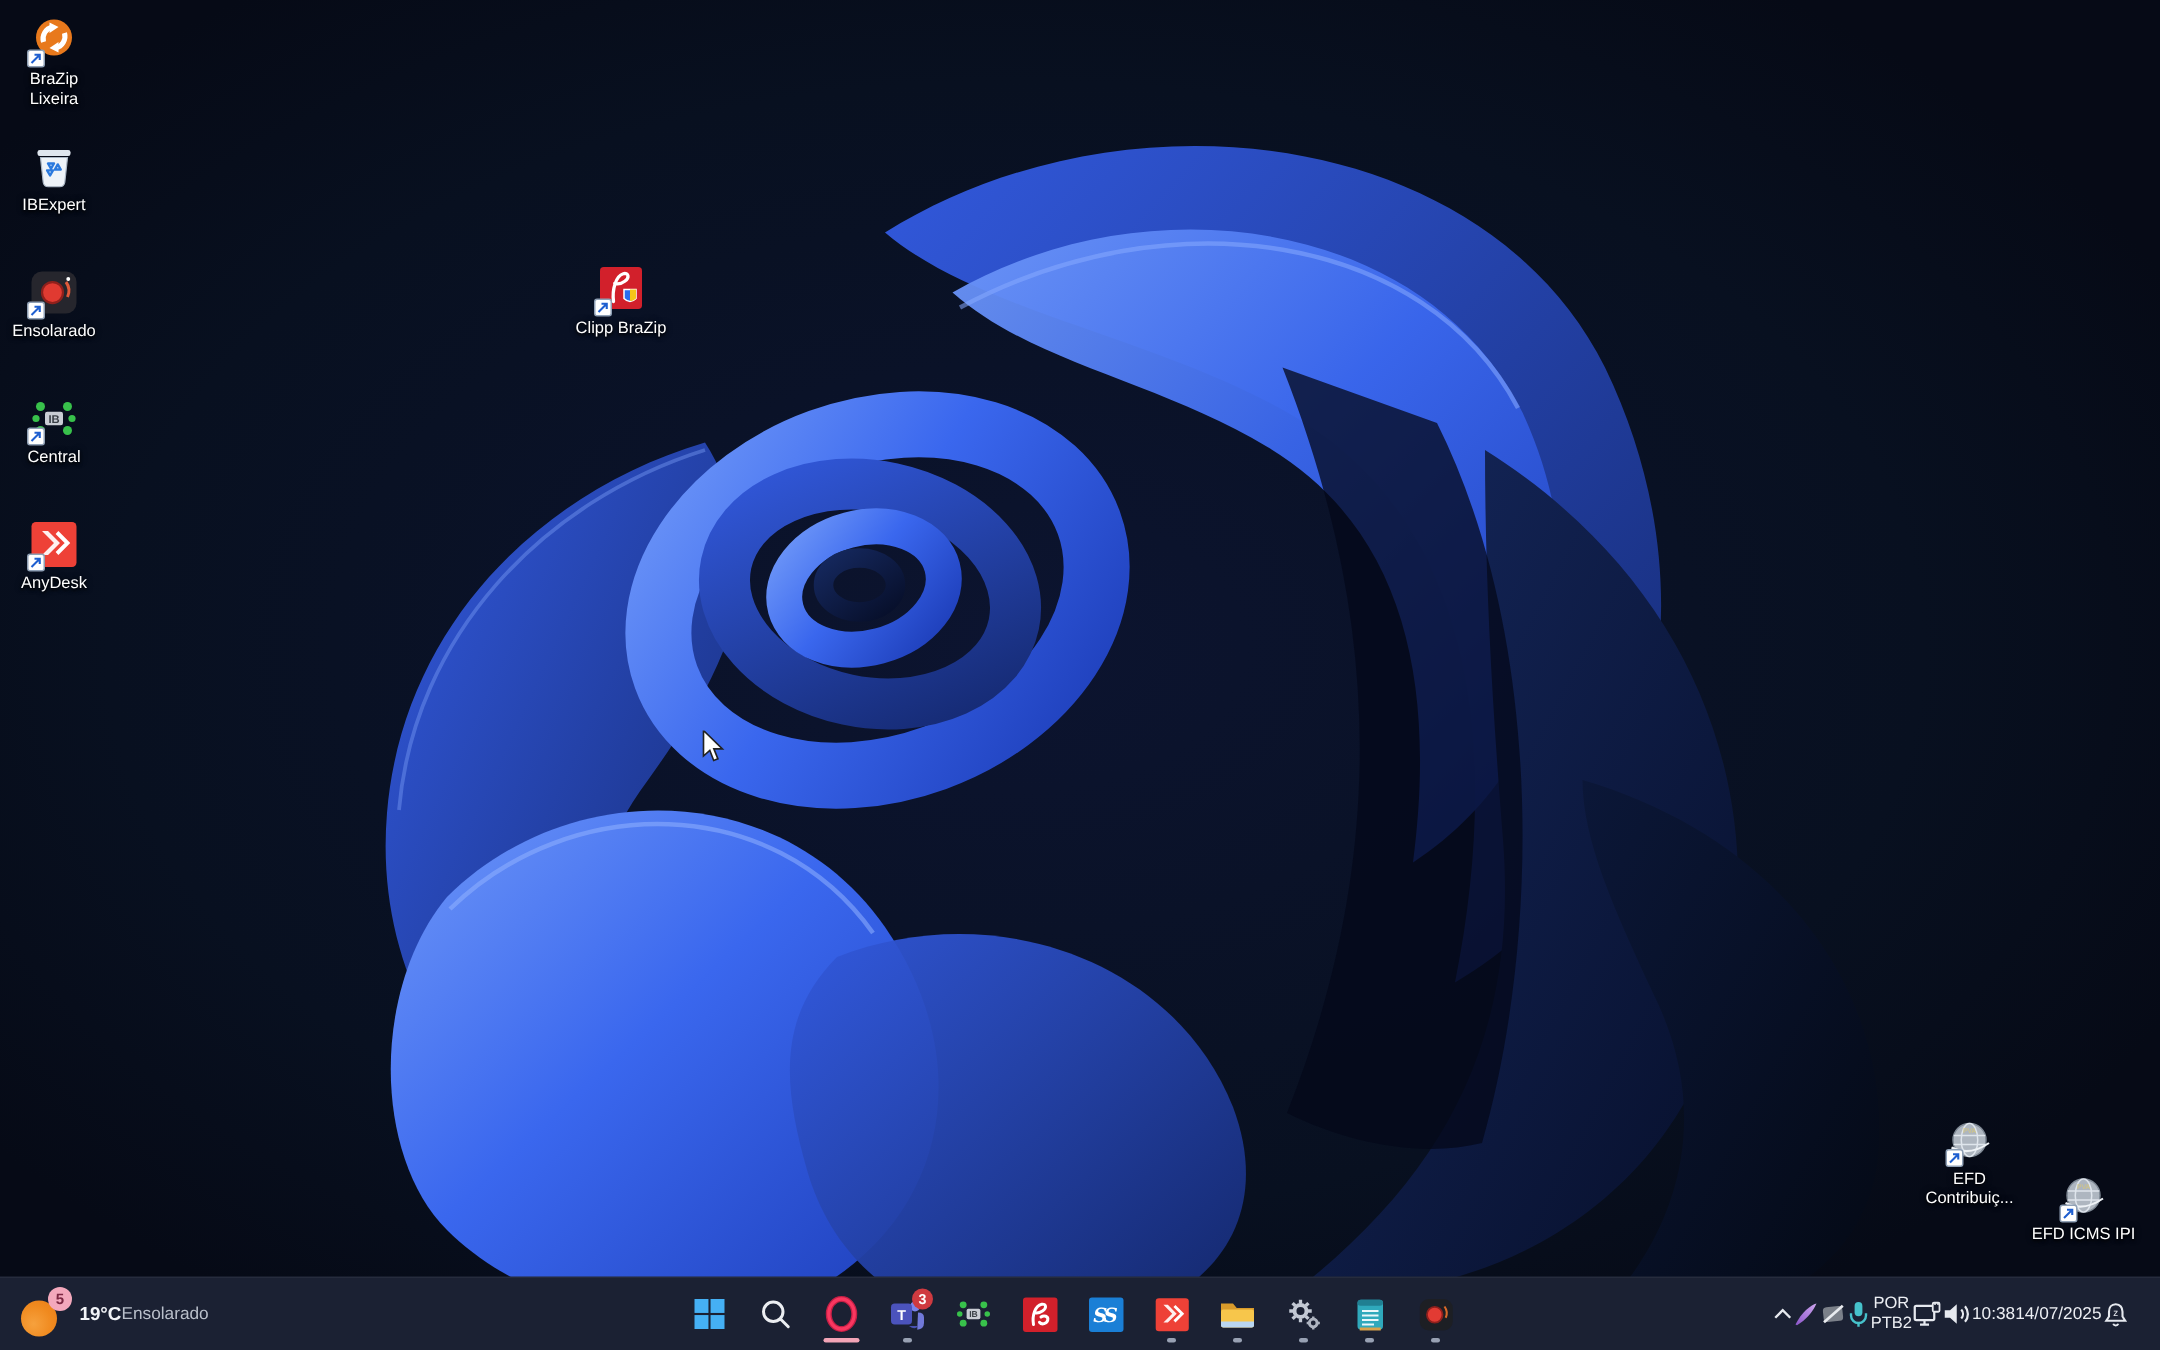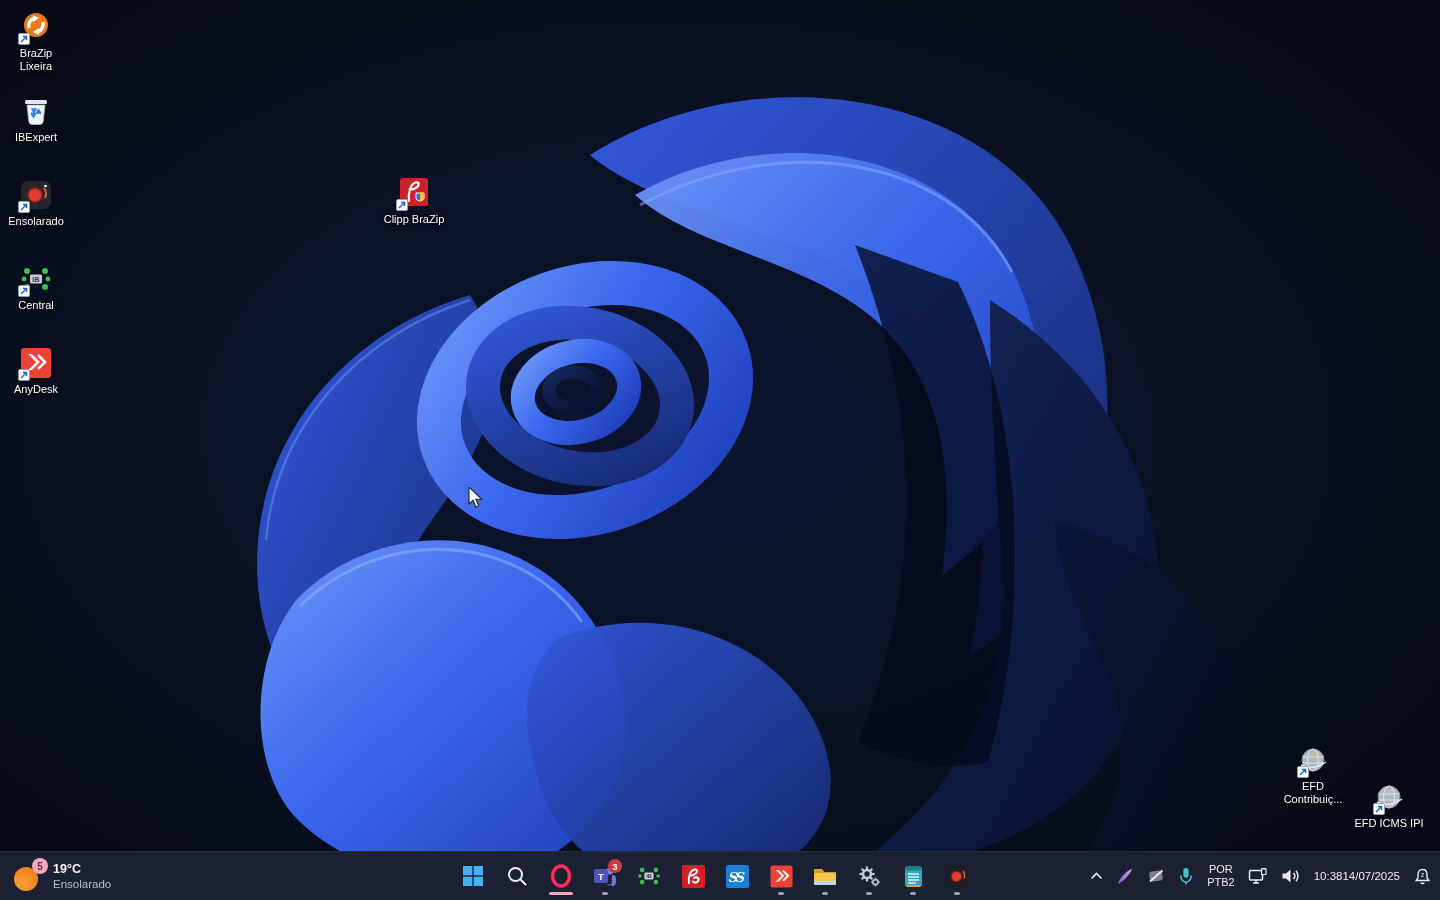--- a/index.html
+++ b/index.html
@@ -32,21 +32,21 @@
   .cursor{position:absolute;left:468px;top:487px;z-index:9;}
   
   .taskbar{
     position:absolute;left:0;right:0;bottom:0;height:48px;z-index:5;
     background:#1b2133;border-top:1px solid rgba(255,255,255,.05);
   }
   .weather{
     position:absolute;left:4px;top:4px;height:40px;display:flex;align-items:center;
     gap:9px;padding:0 10px;border-radius:6px;
   }
-  .weather-text{display:flex;flex-direction:column;justify-content:center;}
+  .weather-text{display:flex;flex-direction:row;justify-content:center;}
   .weather-temp{font-size:12.5px;color:#f2f4f8;font-weight:bold;line-height:15px;}
   .weather-cond{font-size:11.5px;color:#b9bfca;line-height:14px;}
   .sun-wrap{position:relative;width:30px;height:32px;}
   .sun{
     position:absolute;left:0;top:7px;width:24px;height:24px;border-radius:50%;
     background:radial-gradient(circle at 35% 65%, #f6a13d 0%, #f08a1f 55%, #e87c18 100%);
   }
   .sun-badge{
     position:absolute;right:-4px;top:-2px;width:16px;height:16px;border-radius:50%;
     background:#f3a8bc;display:flex;align-items:center;justify-content:center;
@@ -66,21 +66,21 @@
   .run-underline{
     position:absolute;bottom:1px;left:50%;transform:translateX(-50%);
     width:24px;height:3px;border-radius:2px;background:#f2a4b6;
   }
   .tb-badge{
     position:absolute;top:3px;right:3px;min-width:14px;height:14px;border-radius:7px;
     background:#cf3a40;color:#fff;font-size:9.5px;font-weight:bold;
     display:flex;align-items:center;justify-content:center;padding:0 2px;box-sizing:border-box;
   }
   .tray{
-    position:absolute;right:8px;top:0;height:48px;display:flex;align-items:center;gap:13px;
+    position:absolute;right:20px;top:0;height:48px;display:flex;align-items:center;
   }
   .tray-item{display:flex;align-items:center;justify-content:center;}
   .tray-lang{display:flex;flex-direction:column;align-items:center;color:#eceef3;
     font-size:11px;line-height:13px;}
   .tray-clock{display:flex;flex-direction:row;align-items:flex-end;color:#eceef3;
     font-size:11.5px;line-height:14px;}
 </style>
 </head>
 <body>
 

